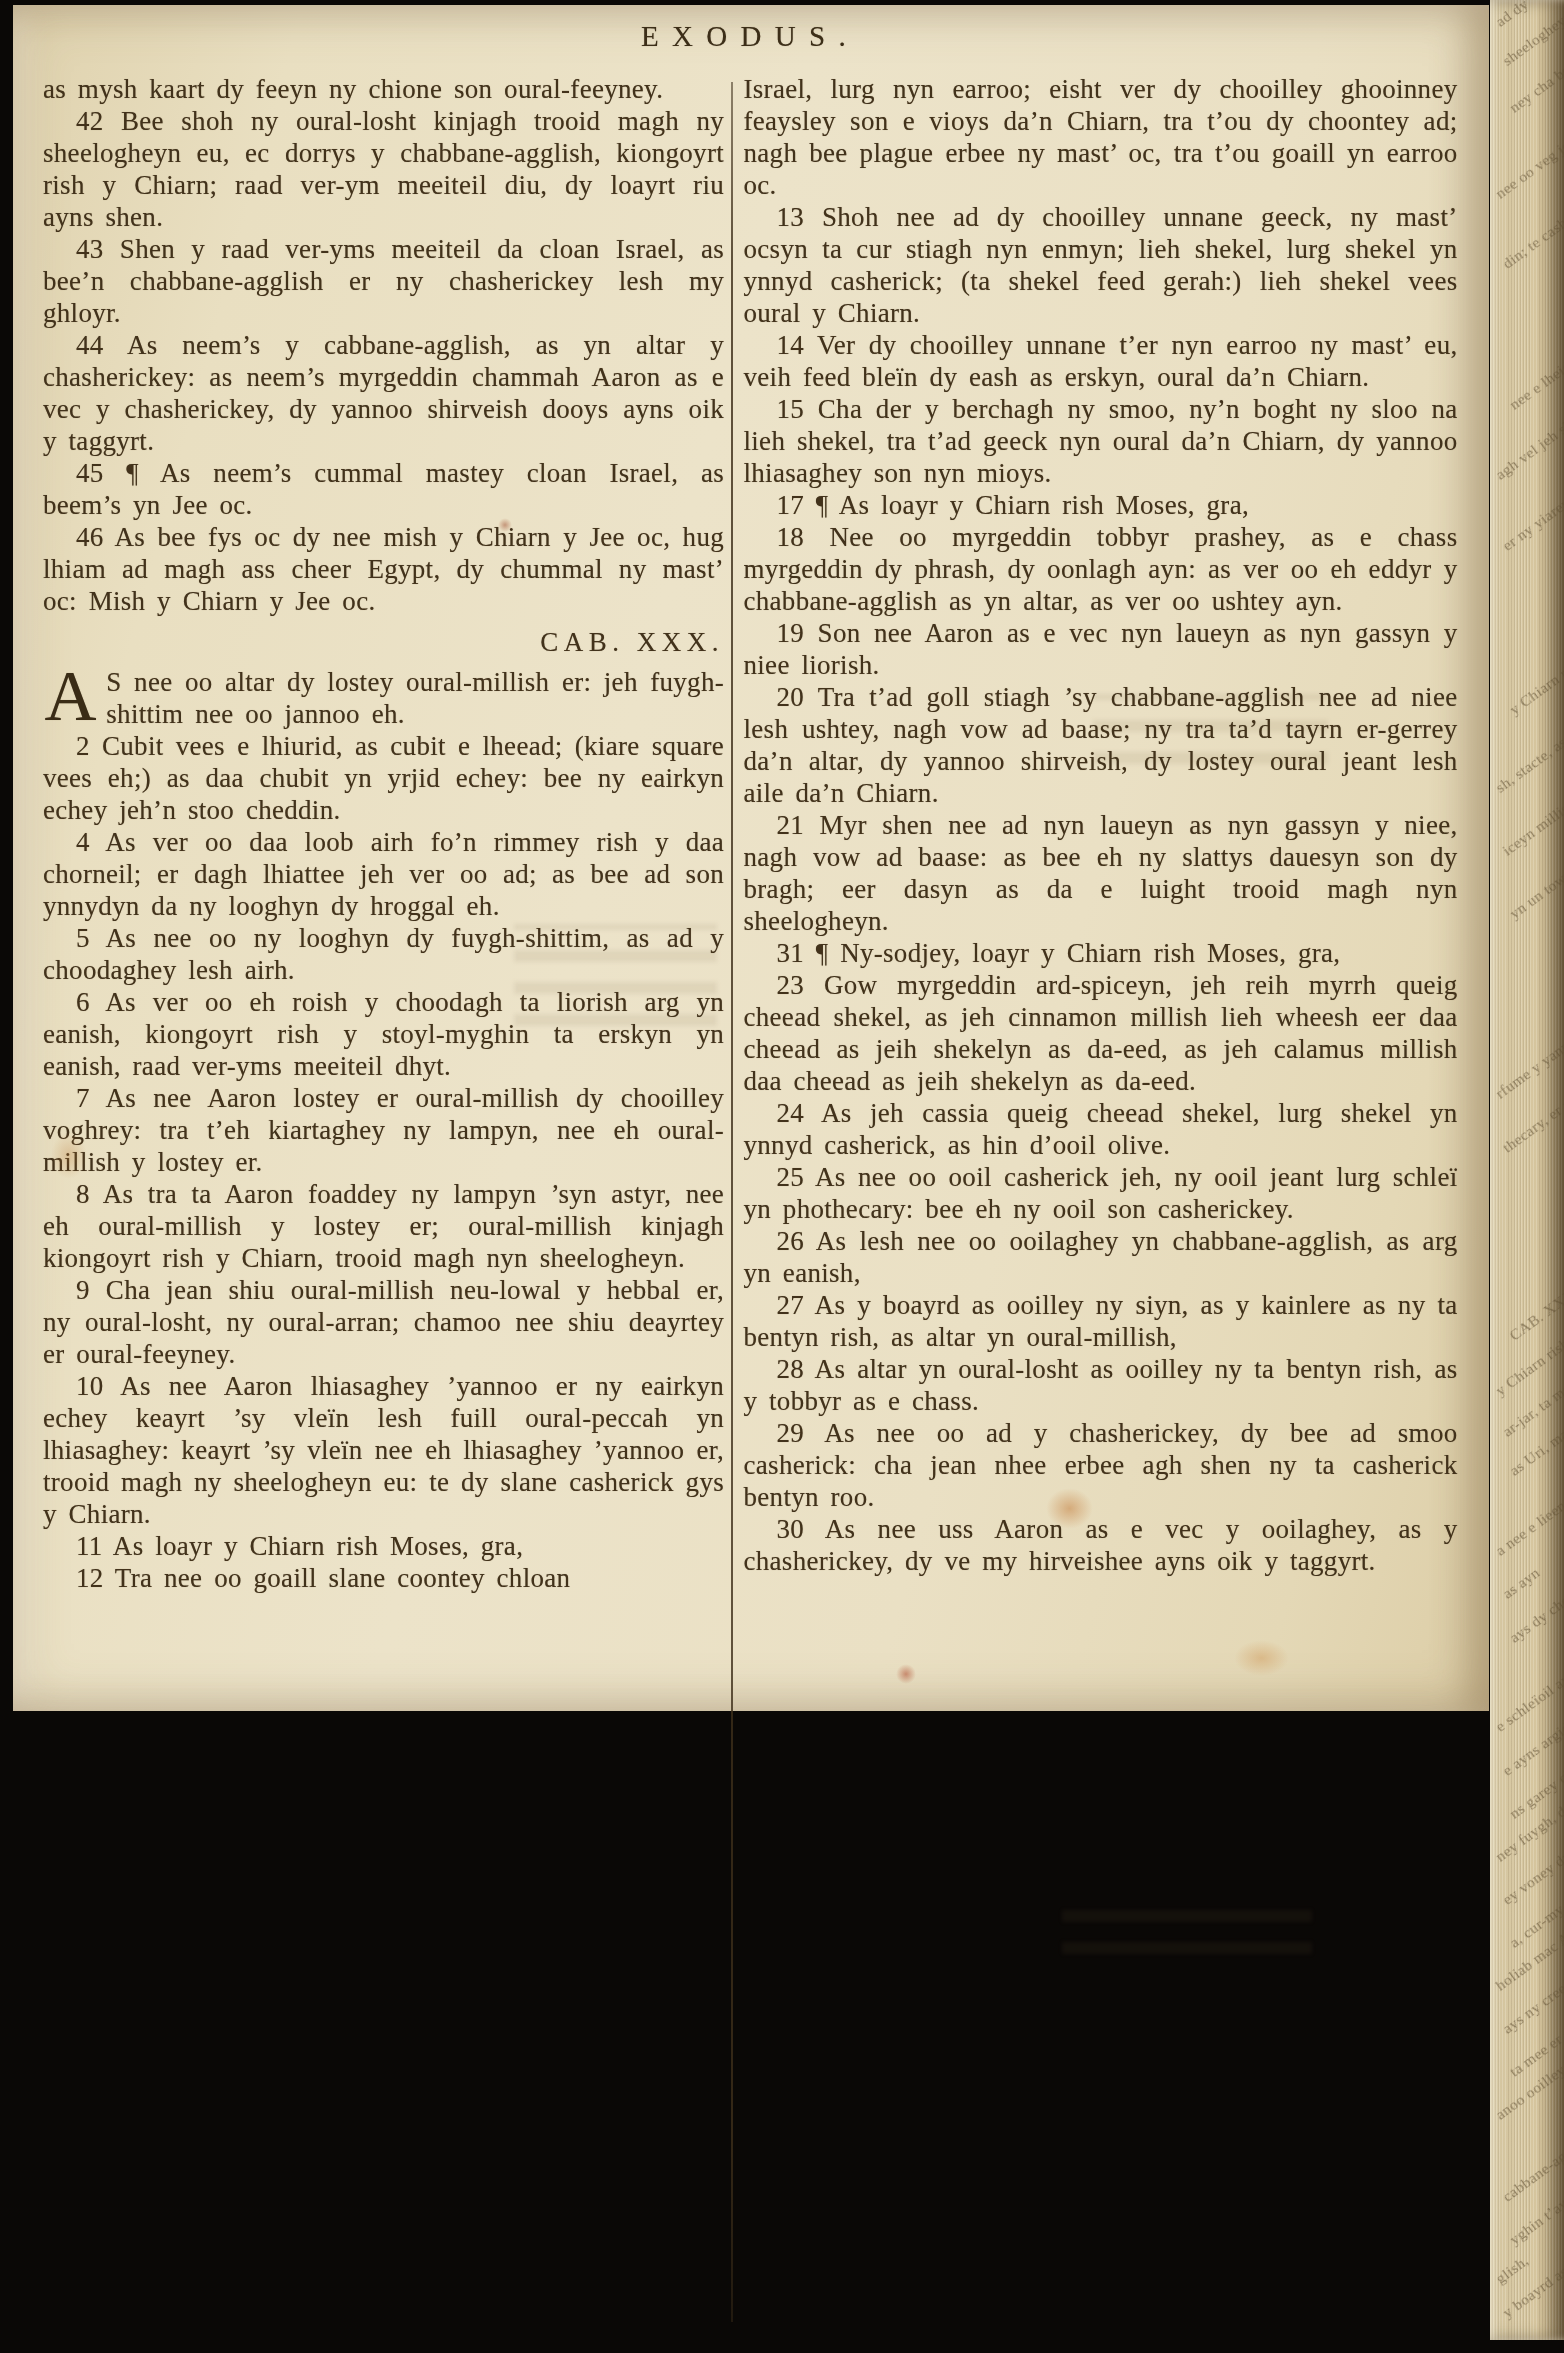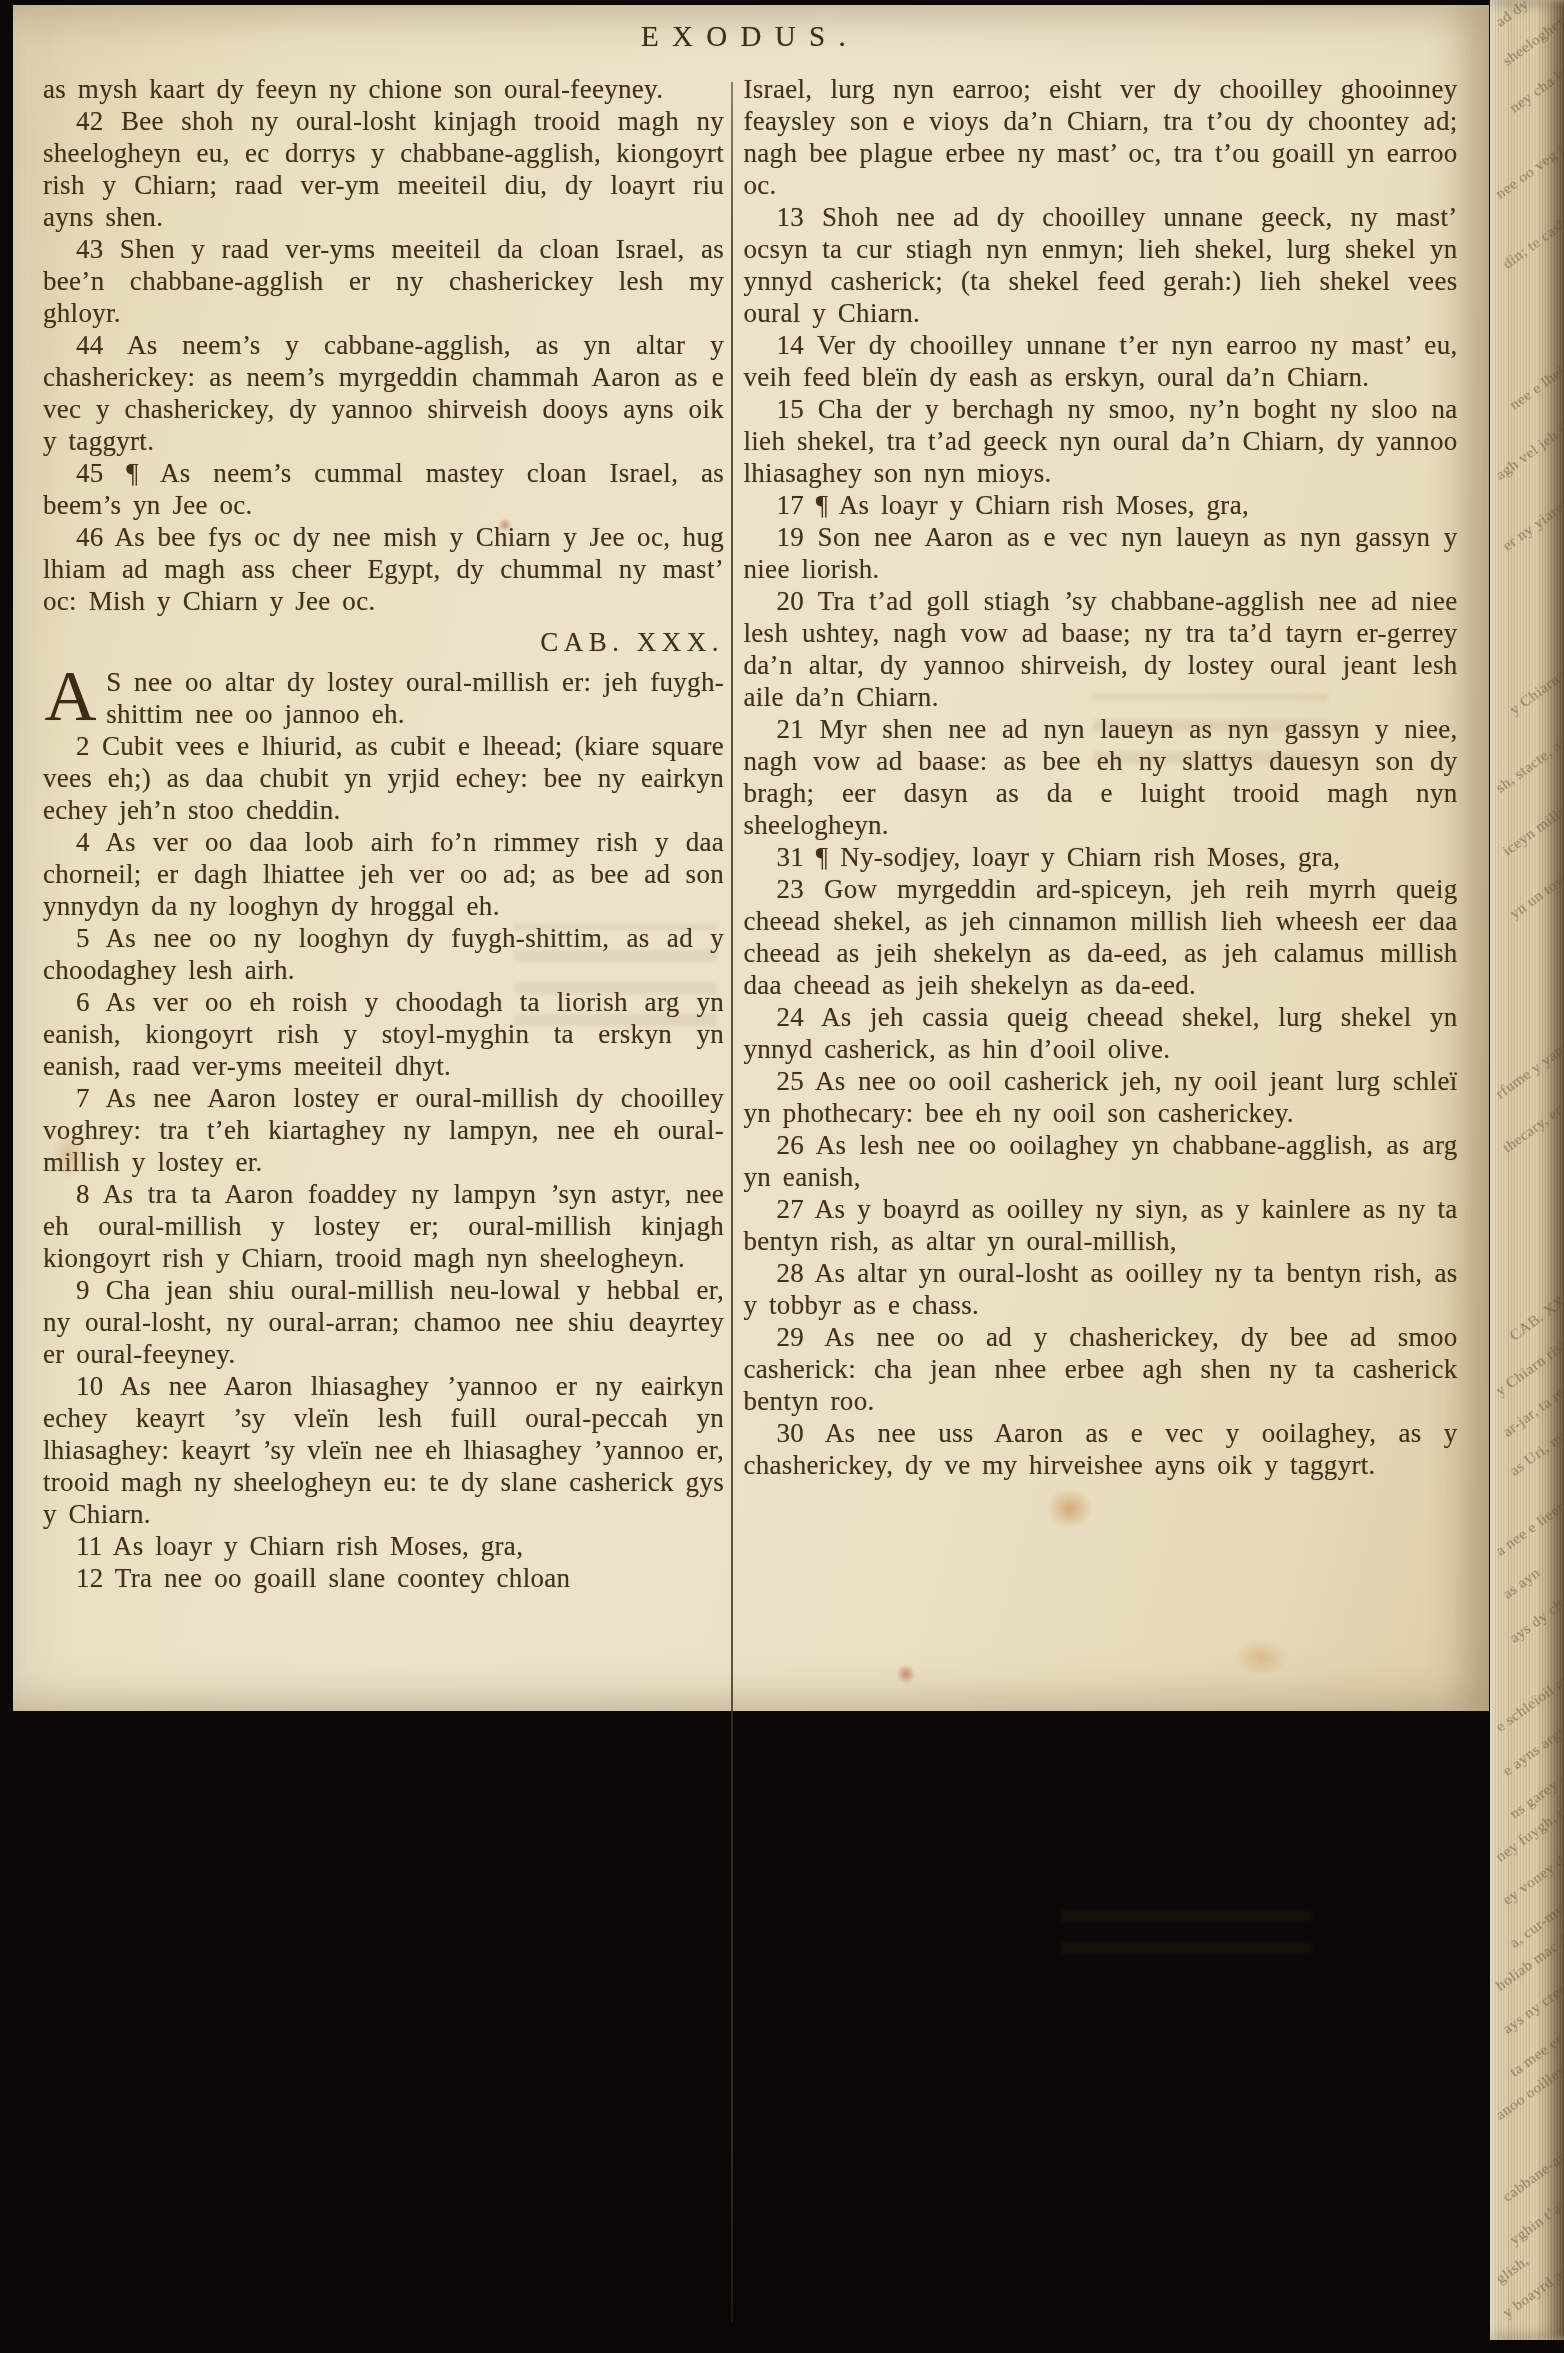--- a/index.html
+++ b/index.html
@@ -93,20 +93,21 @@
       <p class="verse">11 As loayr y Chiarn rish Moses, gra,</p>
       <p class="verse">12 Tra nee oo goaill slane coontey chloan</p>
     </div>
   <div class="divider"></div>
   <div class="column col-right">
       <p class="verse cont">Israel, lurg nyn earroo; eisht ver dy chooilley ghooinney feaysley son e vioys da’n Chiarn, tra t’ou dy choontey ad; nagh bee plague erbee ny mast’ oc, tra t’ou goaill yn earroo oc.</p>
       <p class="verse">13 Shoh nee ad dy chooilley unnane geeck, ny mast’ ocsyn ta cur stiagh nyn enmyn; lieh shekel, lurg shekel yn ynnyd casherick; (ta shekel feed gerah:) lieh shekel vees oural y Chiarn.</p>
       <p class="verse">14 Ver dy chooilley unnane t’er nyn earroo ny mast’ eu, veih feed bleïn dy eash as erskyn, oural da’n Chiarn.</p>
       <p class="verse">15 Cha der y berchagh ny smoo, ny’n boght ny sloo na lieh shekel, tra t’ad geeck nyn oural da’n Chiarn, dy yannoo lhiasaghey son nyn mioys.</p>
       <p class="verse">17 ¶ As loayr y Chiarn rish Moses, gra,</p>
+      <p class="verse">18 Nee oo myrgeddin tobbyr prashey, as e chass myrgeddin dy phrash, dy oonlagh ayn: as ver oo eh eddyr y chabbane-agglish as yn altar, as ver oo ushtey ayn.</p>
       <p class="verse">19 Son nee Aaron as e vec nyn laueyn as nyn gassyn y niee liorish.</p>
       <p class="verse">20 Tra t’ad goll stiagh ’sy chabbane-agglish nee ad niee lesh ushtey, nagh vow ad baase; ny tra ta’d tayrn er-gerrey da’n altar, dy yannoo shirveish, dy lostey oural jeant lesh aile da’n Chiarn.</p>
       <p class="verse">21 Myr shen nee ad nyn laueyn as nyn gassyn y niee, nagh vow ad baase: as bee eh ny slattys dauesyn son dy bragh; eer dasyn as da e luight trooid magh nyn sheelogheyn.</p>
       <p class="verse">31 ¶ Ny-sodjey, loayr y Chiarn rish Moses, gra,</p>
       <p class="verse">23 Gow myrgeddin ard-spiceyn, jeh reih myrrh queig cheead shekel, as jeh cinnamon millish lieh wheesh eer daa cheead as jeih shekelyn as da-eed, as jeh calamus millish daa cheead as jeih shekelyn as da-eed.</p>
       <p class="verse">24 As jeh cassia queig cheead shekel, lurg shekel yn ynnyd casherick, as hin d’ooil olive.</p>
       <p class="verse">25 As nee oo ooil casherick jeh, ny ooil jeant lurg schleï yn phothecary: bee eh ny ooil son casherickey.</p>
       <p class="verse">26 As lesh nee oo ooilaghey yn chabbane-agglish, as arg yn eanish,</p>
       <p class="verse">27 As y boayrd as ooilley ny siyn, as y kainlere as ny ta bentyn rish, as altar yn oural-millish,</p>
       <p class="verse">28 As altar yn oural-losht as ooilley ny ta bentyn rish, as y tobbyr as e chass.</p>

